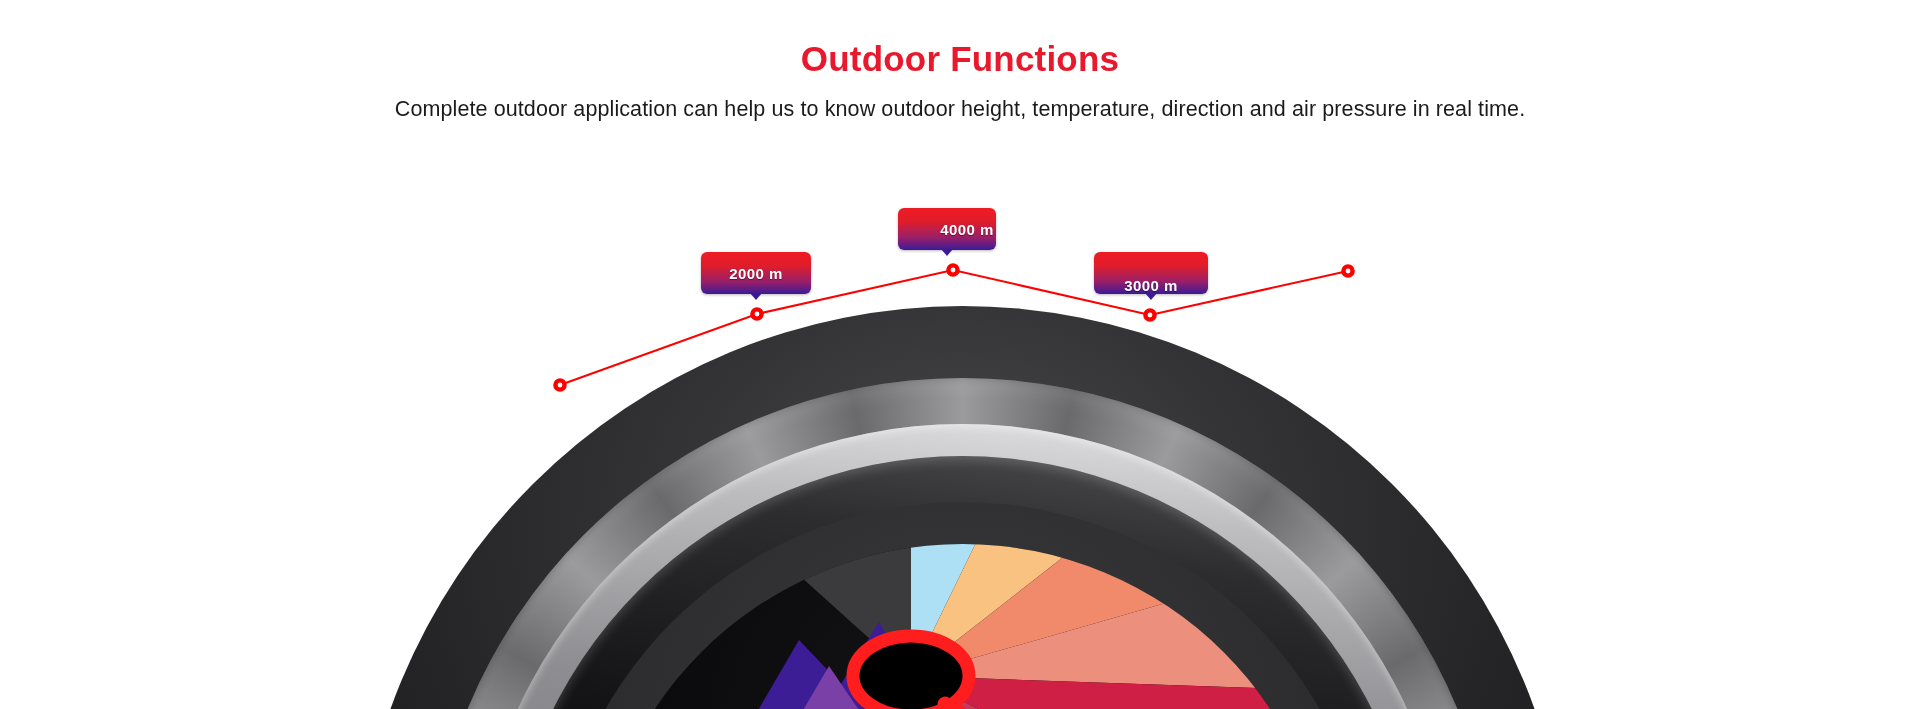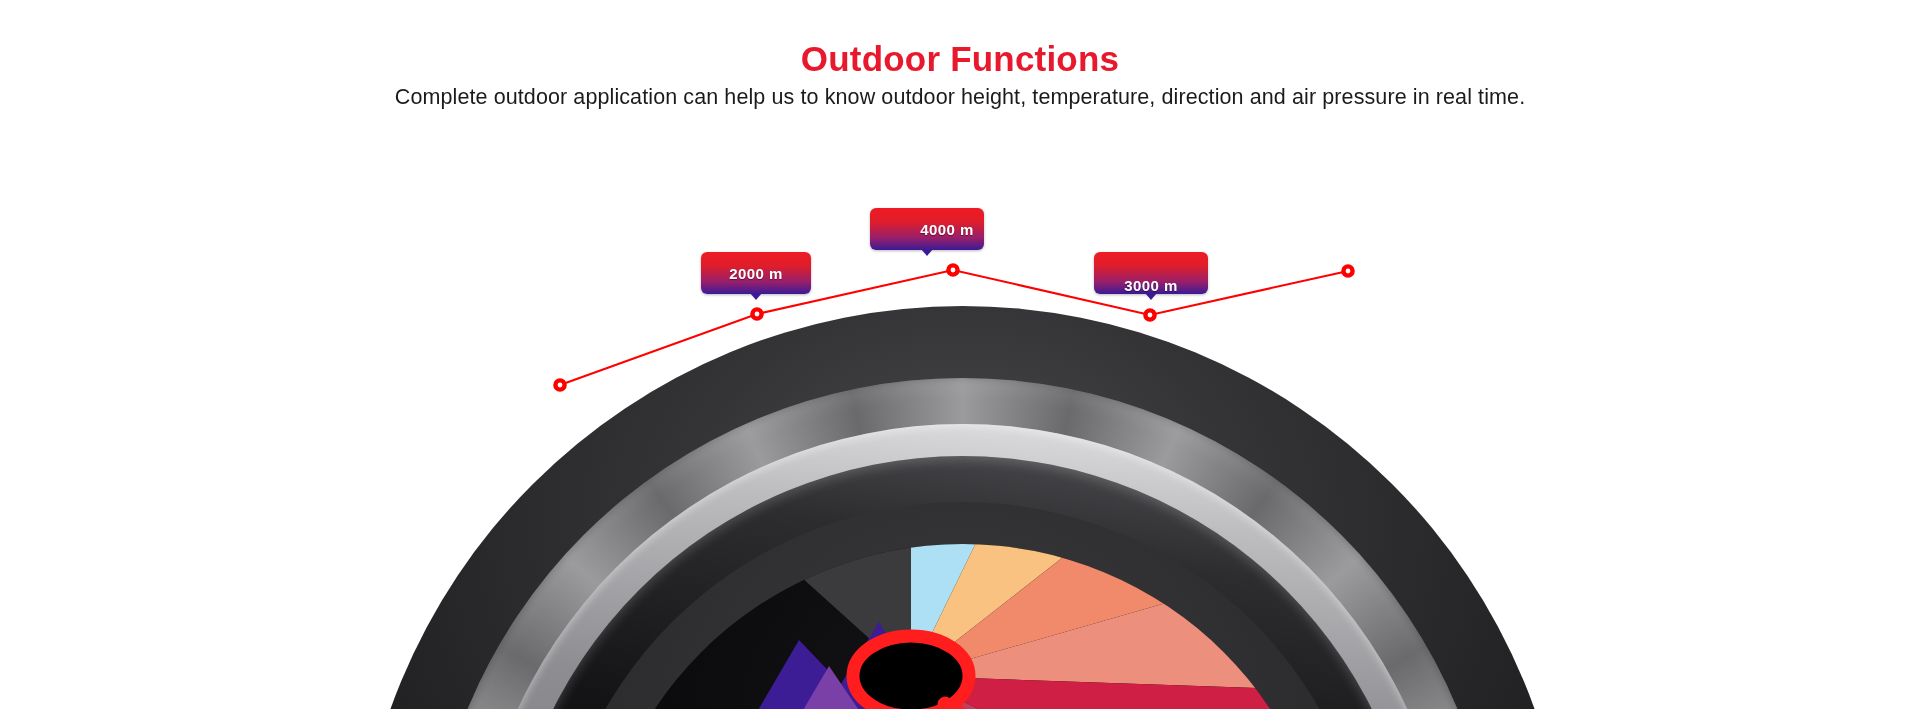--- a/index.html
+++ b/index.html
@@ -26,21 +26,21 @@
     text-align: center;
   }
   #page-title {
     font-size: 35px;
     font-weight: bold;
     color: #e8192c;
     letter-spacing: 0.2px;
     line-height: 1.1;
   }
   #page-subtitle {
-    margin-top: 3px;
+    margin-top: 15px;
     font-size: 21.5px;
     font-weight: 400;
     color: #1b1b1b;
     line-height: 1.42;
     letter-spacing: 0.1px;
   }
 
   
   .badge {
     position: absolute;
@@ -65,21 +65,21 @@
     position: absolute;
     bottom: -6px;
     left: 50%;
     margin-left: -6px;
     width: 0; height: 0;
     border-left: 6px solid transparent;
     border-right: 6px solid transparent;
     border-top: 7px solid #3b1a96;
   }
   #badge-2000m { left: 701px; top: 252px; width: 110px; }
-  #badge-4000m { left: 870px; top: 208px; width: 114px; padding-left: 40px; }
+  #badge-4000m { left: 898px; top: 208px; width: 98px; padding-left: 40px; }
   #badge-3000m { left: 1094px; top: 252px; width: 114px; align-items: flex-end; }
 
   
   #altitude-graph {
     position: absolute;
     left: 0; top: 0;
     width: 1920px; height: 709px;
     pointer-events: none;
   }
 

